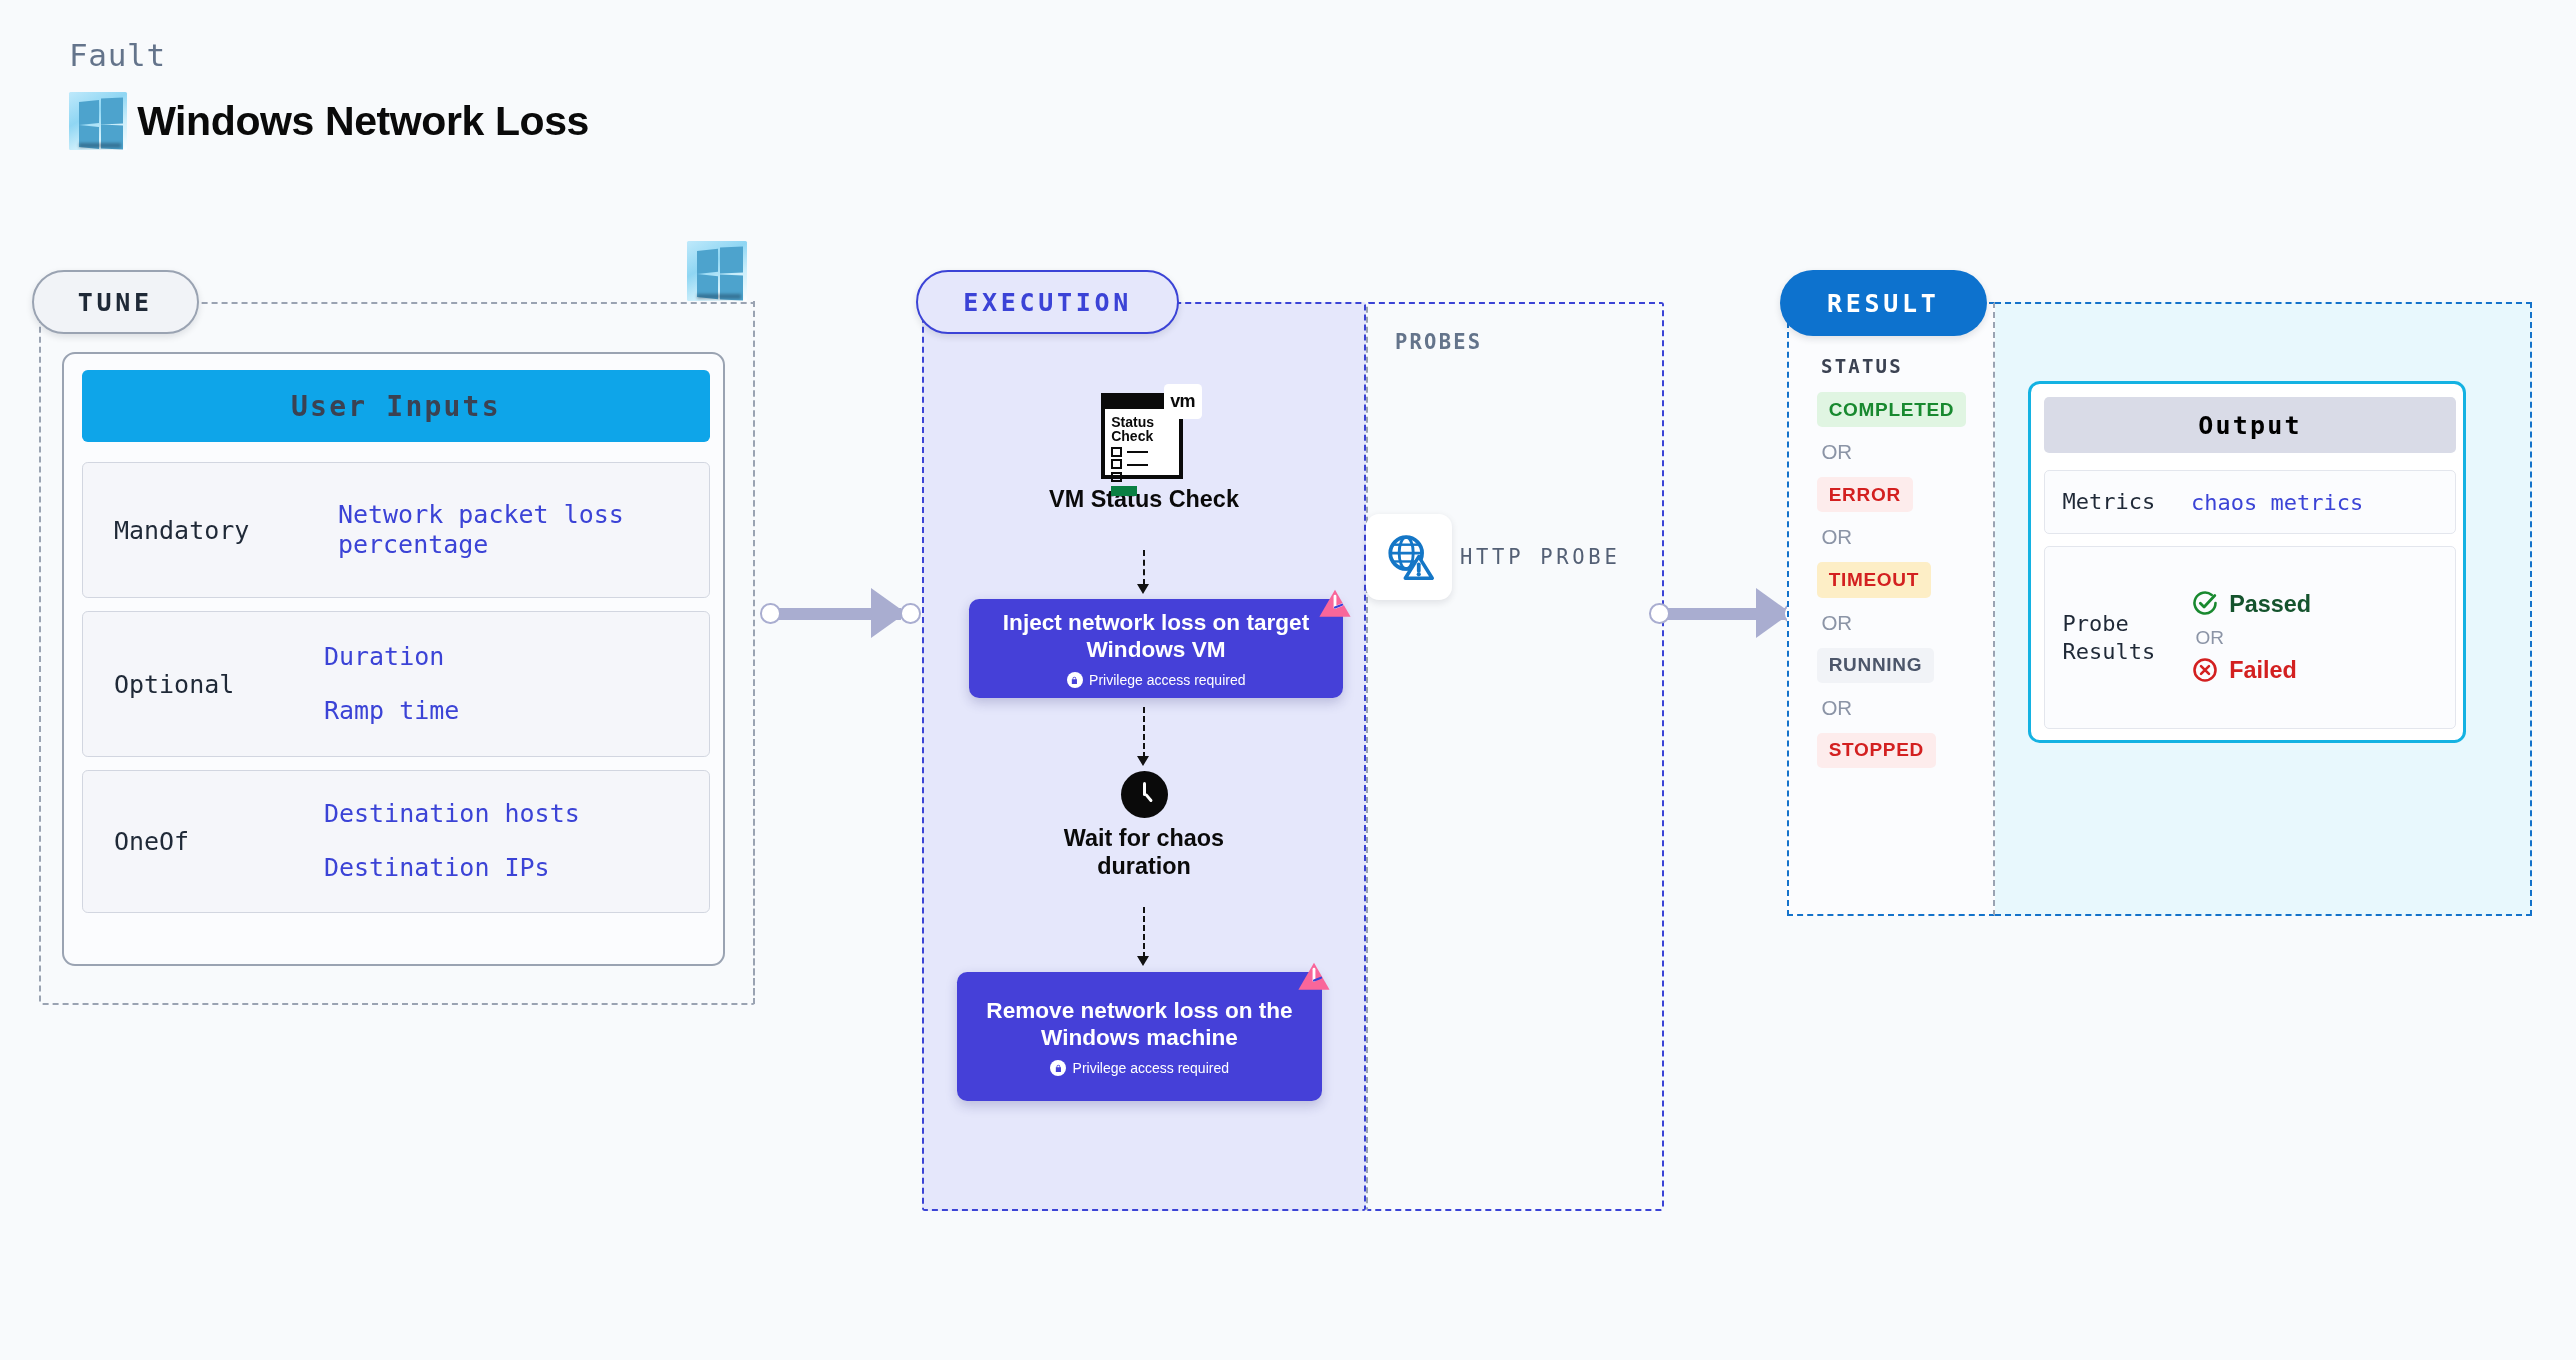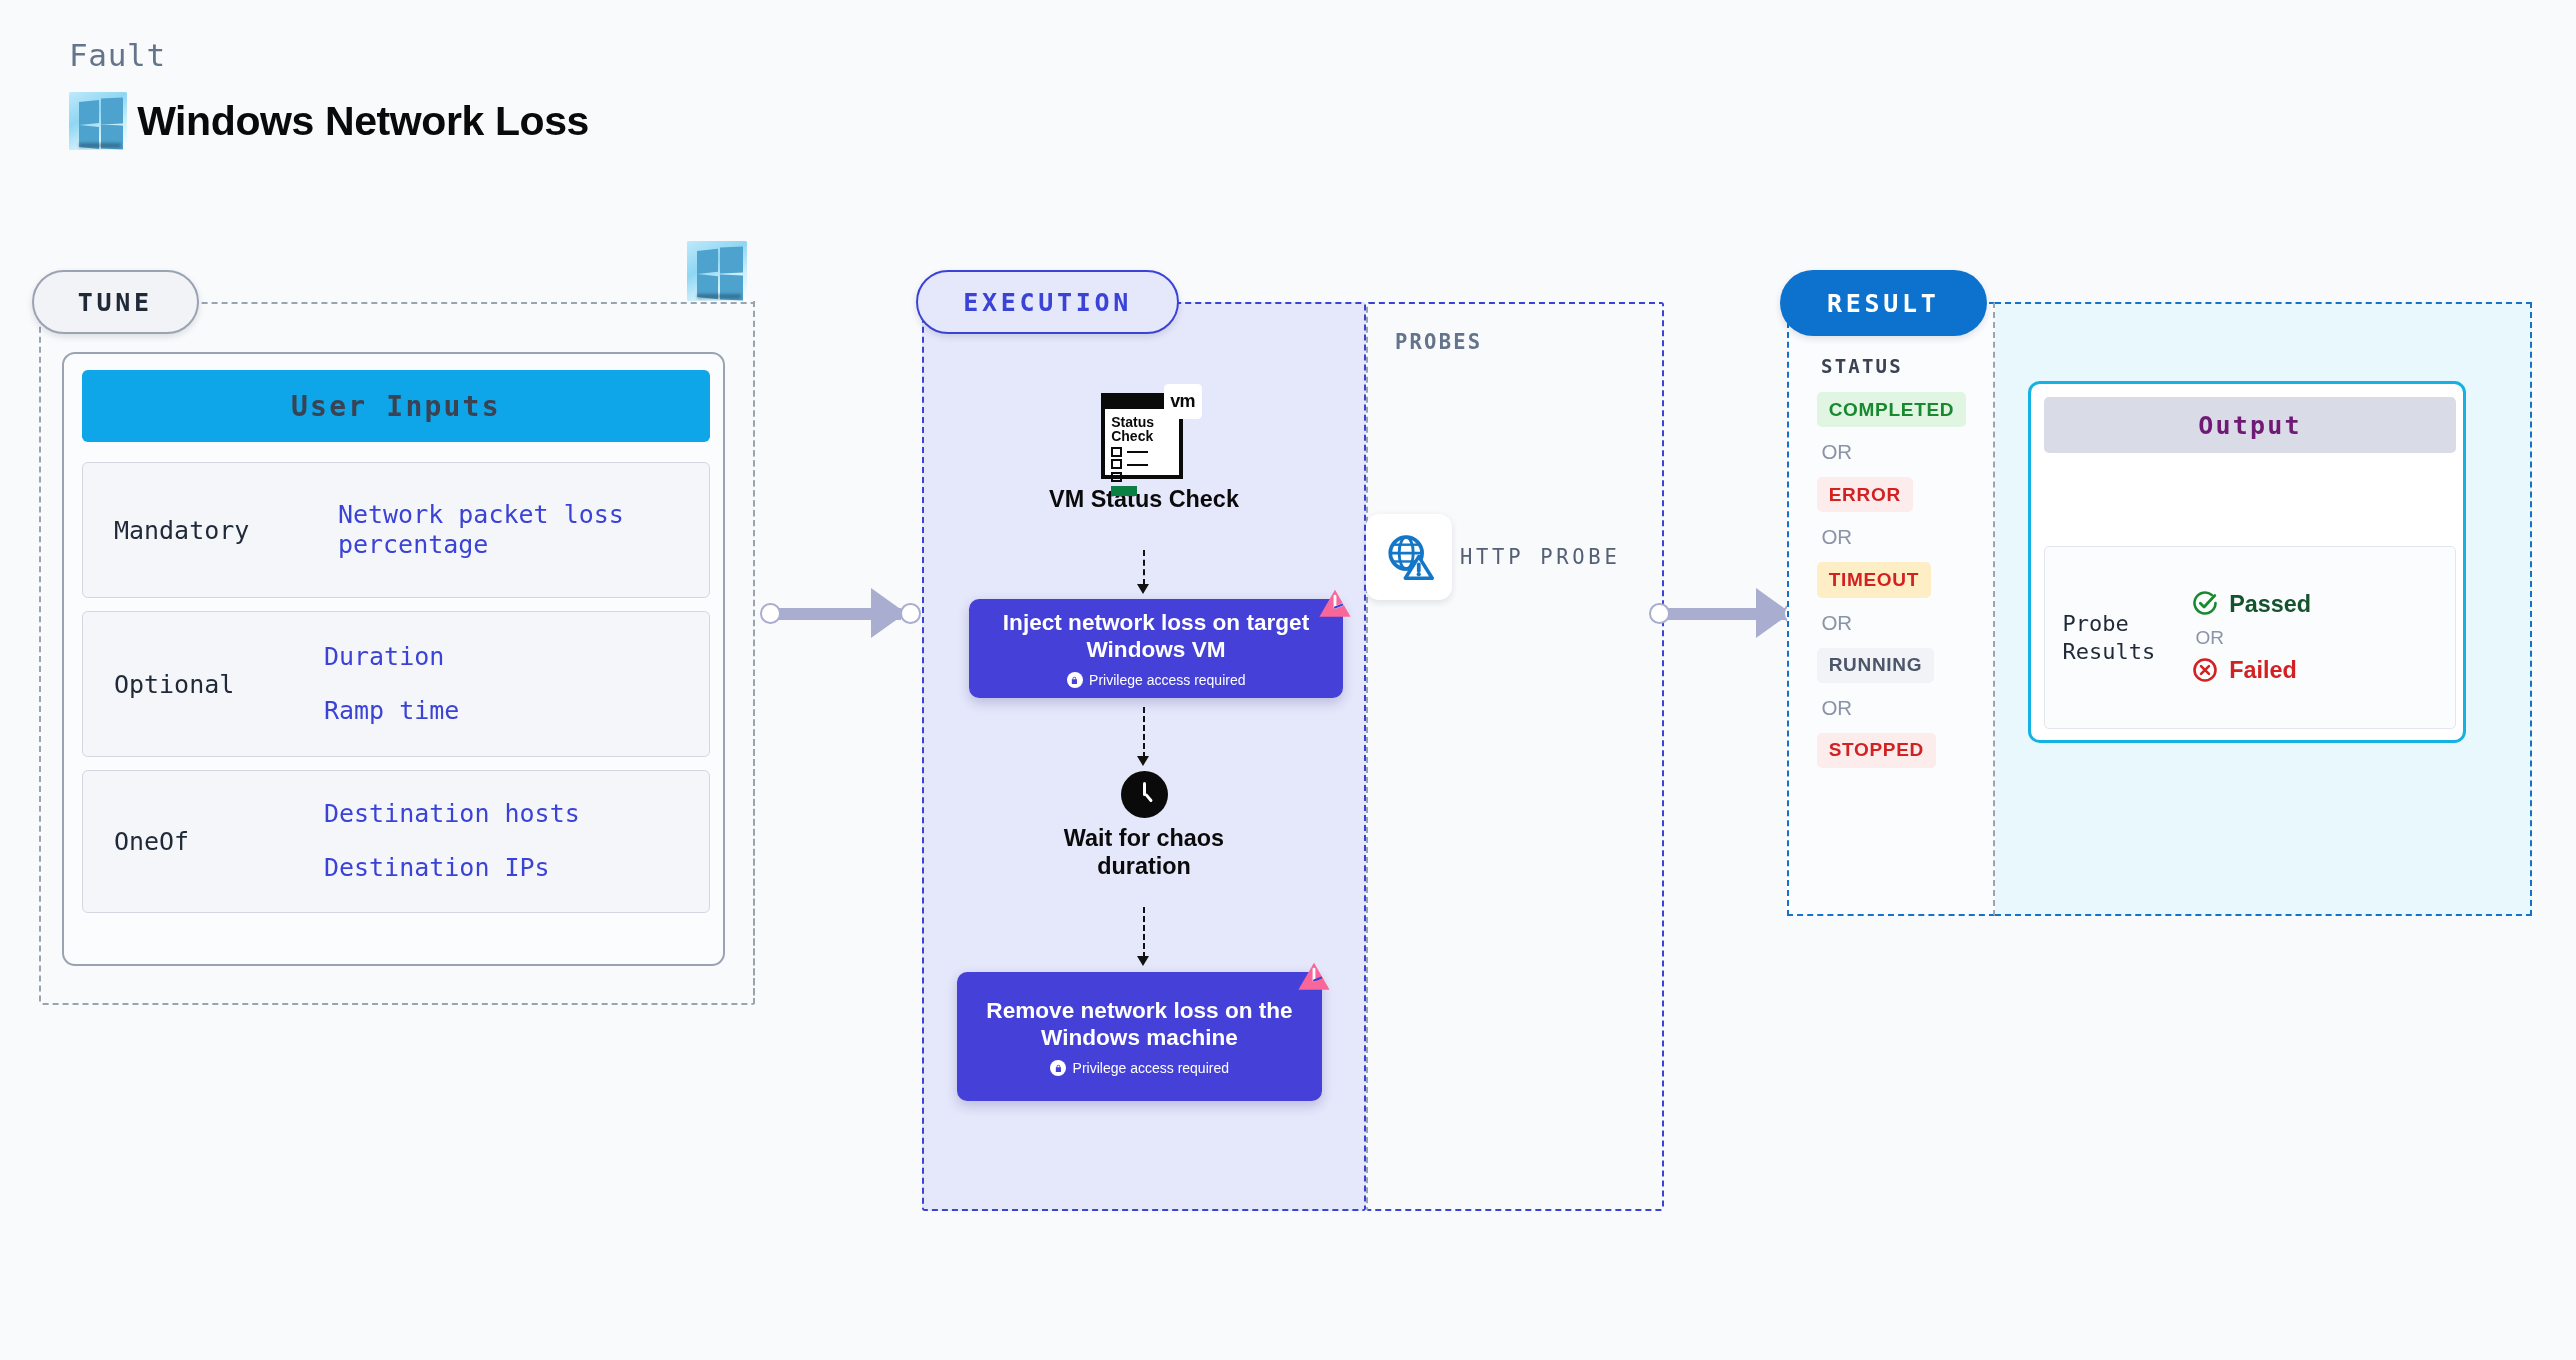--- a/index.html
+++ b/index.html
@@ -170,21 +170,21 @@
   
   #output-card {
     position: absolute; left: 33px; top: 77px; width: 438px; height: 362px;
     background: #ffffff; border: 3.7px solid #14b2e2; border-radius: 11.7px;
   }
   #output-header {
     position: absolute; left: 13px; top: 13px; width: 412px; height: 56px;
     background: #d9dbe7; border-radius: 5.1px;
     display:flex; align-items:center; justify-content:center;
     font-family: "DejaVu Sans Mono", monospace;
-    font-size: 25px; font-weight: 700; color: #701a75; letter-spacing: 2.2px;
+    font-size: 25px; font-weight: 700; color: #000000; letter-spacing: 2.2px;
   }
   .out-row {
     position: absolute; left: 13px; width: 412px;
     background: #fbfcfe; border: 1.5px solid #e3e6ed; border-radius: 5.1px;
     display: flex; align-items: center;
   }
   .out-row .or-label {
     width: 146px; padding-left: 17.5px; flex: none;
     font-family: "DejaVu Sans Mono", monospace;
     font-size: 22px; color: #1f2937; line-height: 1.25;
@@ -431,20 +431,24 @@
     <div class="head" style="left:107px;"></div>
     <div class="dot" style="left:0px;"></div>
     <div class="dot" style="left:134px;"></div>
   </div>
 
   <div id="result-stage" class="stage">
     <div id="result-output-col">
       <div id="output-card">
         <div id="output-header">Output</div>
 
+        <div id="out-metrics" class="out-row">
+          <div class="or-label">Metrics</div>
+          <div class="metric-value">chaos metrics</div>
+        </div>
 
         <div id="out-probe-results" class="out-row">
           <div class="or-label">Probe Results</div>
           <div class="pr-stack">
             <div class="pr-line">
               <span>
                 <svg width="28" height="28" viewBox="0 0 24 24" fill="none" aria-hidden="true">
                   <path d="M21 12a9 9 0 1 1-3.2-6.9" stroke="#18892f" stroke-width="2.2" stroke-linecap="round"></path>
                   <path d="M8 12.2 L11.2 15.4 L20.4 5.6" stroke="#18892f" stroke-width="2.4" stroke-linecap="round" stroke-linejoin="round"></path>
                 </svg>

